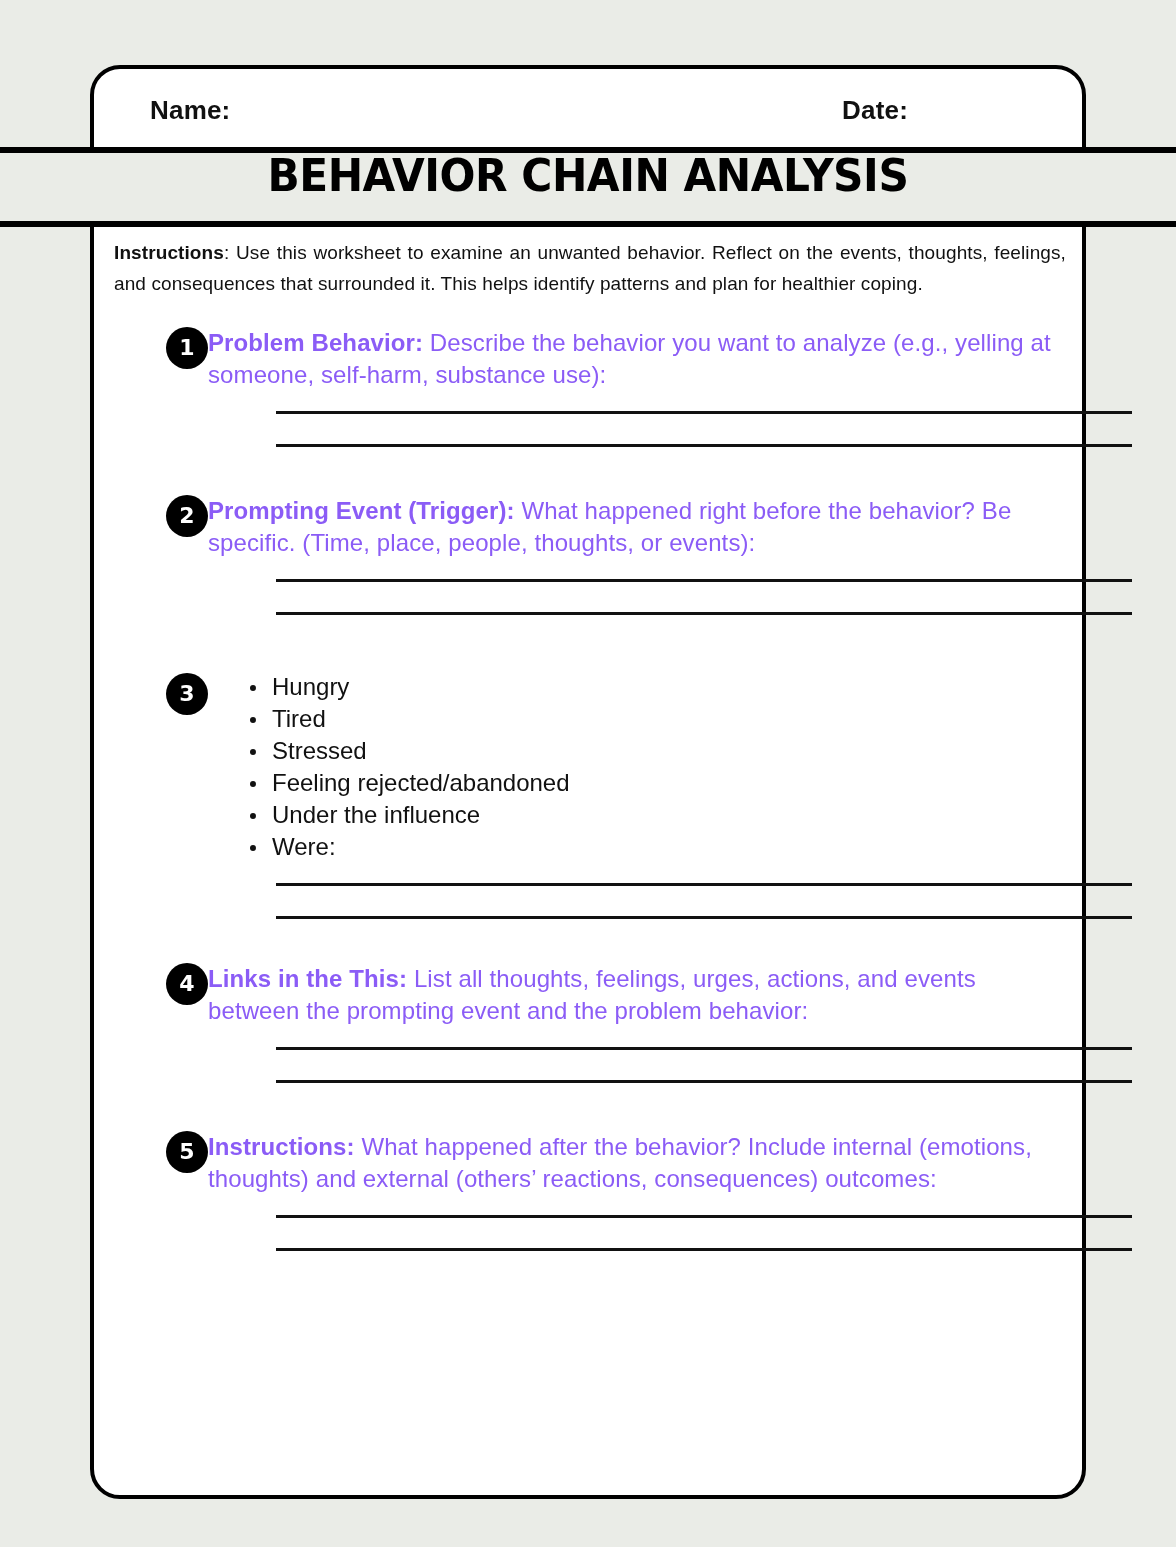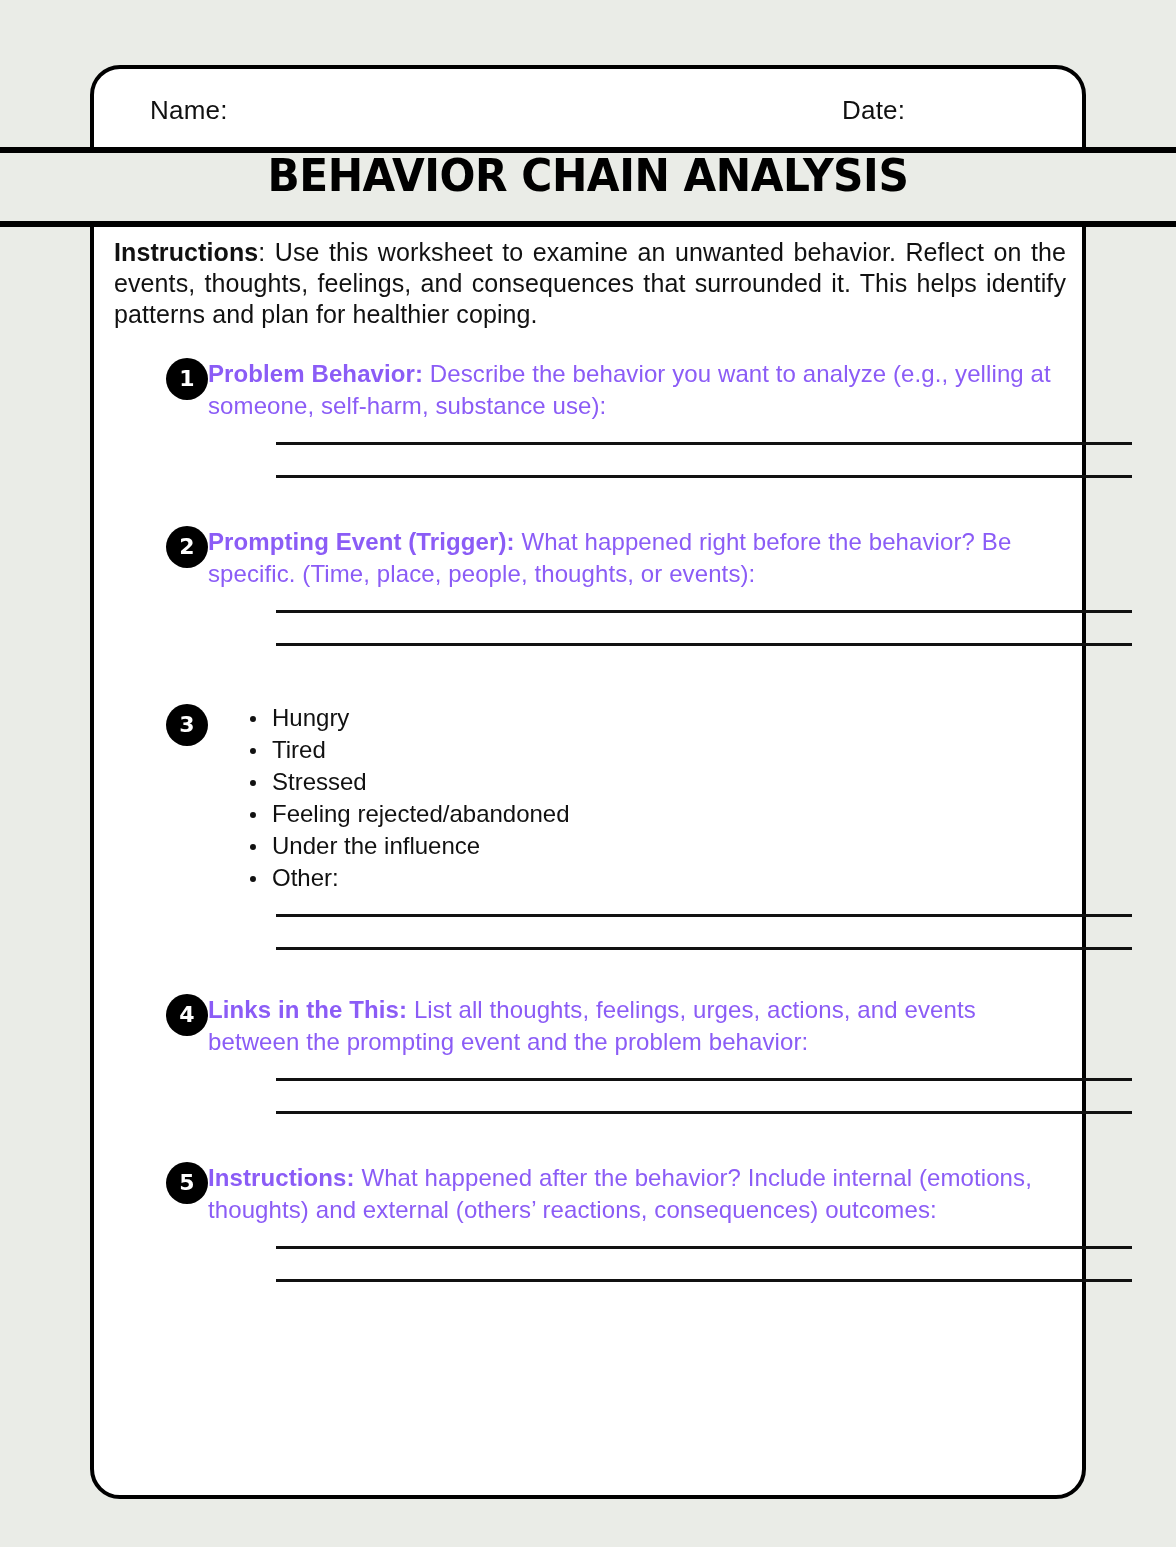--- a/index.html
+++ b/index.html
@@ -66,40 +66,40 @@
     top: 0;
     width: 996px;
     height: 82px;
     display: flex;
     align-items: center;
     z-index: 2;
   }
   .nd-field {
     position: absolute;
     font-size: 26px;
-    font-weight: 400;
+    font-weight: 700;
     color: #111111;
     letter-spacing: 0.2px;
   }
   .nd-name { left: 56px; }
   .nd-date { left: 748px; }
 
   
   .content {
     position: absolute;
     left: 0;
     top: 168px;
     width: 992px;
     padding: 0 18px 0 18px;
     z-index: 2;
   }
 
   
   .instructions {
-    font-size: 25px;
+    font-size: 19px;
     line-height: 31px;
     text-align: justify;
     color: #111111;
     margin: 0 0 26px 0;
     padding: 0 2px 0 2px;
     letter-spacing: 0.1px;
   }
   .instructions b { font-weight: 700; }
 
   
@@ -216,21 +216,21 @@
       <div class="gap-b"></div>
 
       <div class="section">
         <div class="badge">3</div>
         <ul class="vuln-list">
           <li>Hungry</li>
           <li>Tired</li>
           <li>Stressed</li>
           <li>Feeling rejected/abandoned</li>
           <li>Under the influence</li>
-          <li>Other:</li>
+          <li>Were:</li>
         </ul>
         <div class="lines">
           <div class="answer-line"></div>
           <div class="answer-line"></div>
         </div>
       </div>
 
       <div class="gap-a"></div>
 
       <div class="section">

